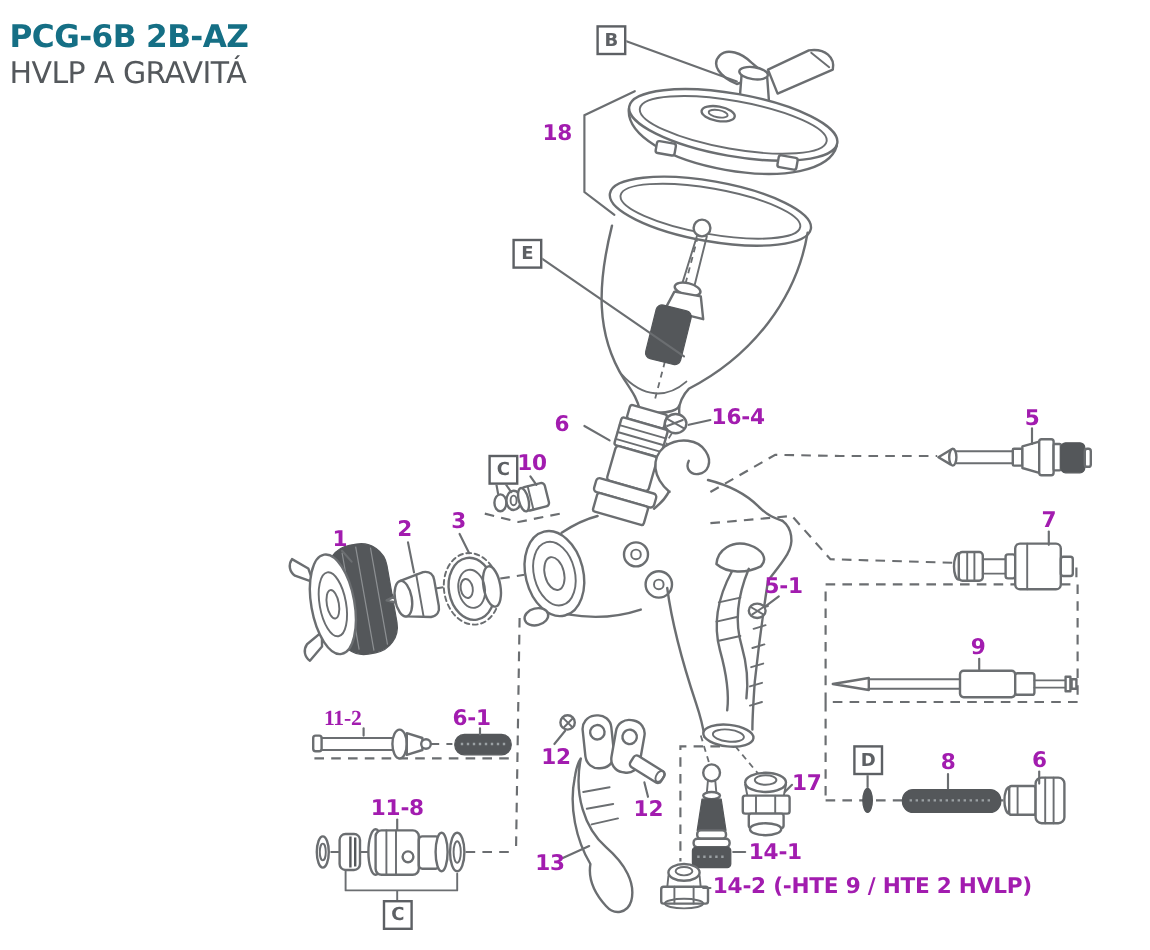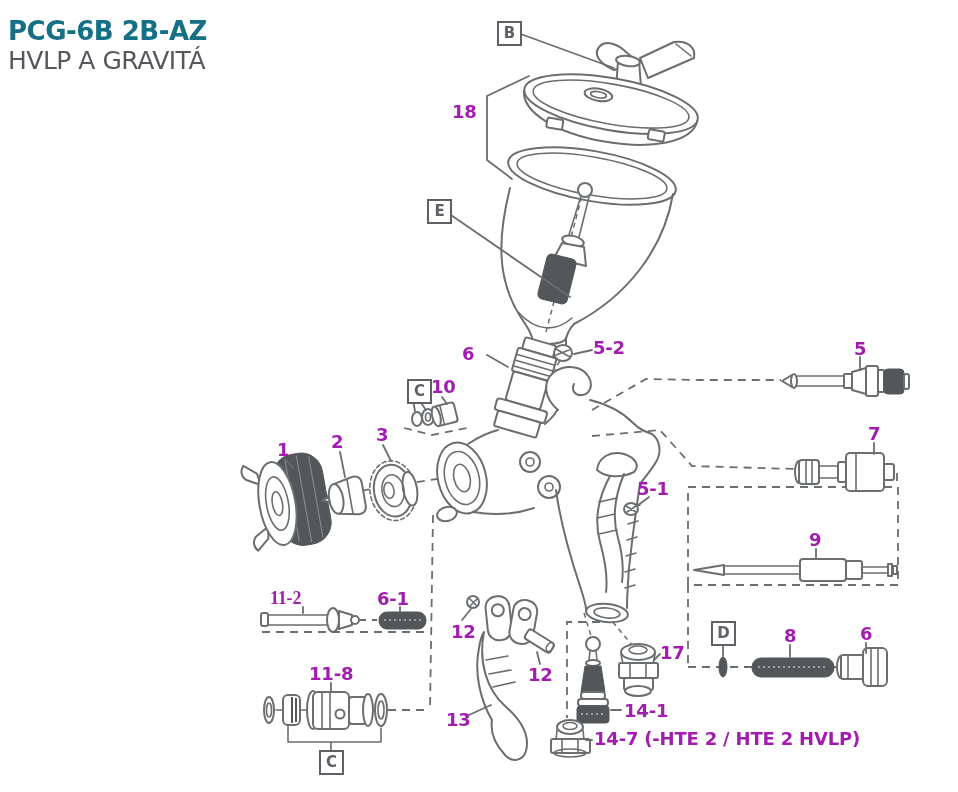--- a/index.html
+++ b/index.html
@@ -323,21 +323,21 @@
       <path class="ldr" d="M383,445 L391,461"></path>
       <path class="ldr" d="M442,397 L447,404"></path>
       <path class="ldr thin" d="M413,400 L415,411 M419,400 L426,410"></path>
     </g>
   </svg>
 
   <div class="lbox" style="left:497px;top:21px;">B</div>
   <div class="plabel" style="left:452px;top:101px;">18</div>
   <div class="lbox" style="left:427px;top:199px;">E</div>
   <div class="plabel" style="left:462px;top:343px;">6</div>
-  <div class="plabel" style="left:593px;top:337px;">5-2</div>
+  <div class="plabel" style="left:593px;top:337px;">16-4</div>
   <div class="lbox" style="left:407px;top:379px;">C</div>
   <div class="plabel" style="left:431px;top:376px;">10</div>
   <div class="plabel" style="left:277px;top:439px;">1</div>
   <div class="plabel" style="left:331px;top:431px;">2</div>
   <div class="plabel" style="left:376px;top:424px;">3</div>
   <div class="plabel" style="left:854px;top:338px;">5</div>
   <div class="plabel" style="left:868px;top:423px;">7</div>
   <div class="plabel" style="left:637px;top:478px;">5-1</div>
   <div class="plabel" style="left:809px;top:529px;">9</div>
   <div class="lbox" style="left:711px;top:621px;">D</div>
@@ -345,15 +345,15 @@
   <div class="plabel" style="left:860px;top:623px;">6</div>
   <div class="plabel" style="left:270px;top:588px;font-family:Liberation Serif, serif;">11-2</div>
   <div class="plabel" style="left:377px;top:588px;">6-1</div>
   <div class="plabel" style="left:451px;top:621px;">12</div>
   <div class="plabel" style="left:309px;top:663px;">11-8</div>
   <div class="lbox" style="left:319px;top:750px;">C</div>
   <div class="plabel" style="left:528px;top:664px;">12</div>
   <div class="plabel" style="left:446px;top:709px;">13</div>
   <div class="plabel" style="left:660px;top:642px;">17</div>
   <div class="plabel" style="left:624px;top:700px;">14-1</div>
-  <div class="plabel" style="left:594px;top:728px;">14-7 (-HTE 2 / HTE 2 HVLP)</div>
+  <div class="plabel" style="left:594px;top:728px;">14-2 (-HTE 9 / HTE 2 HVLP)</div>
 
 </div>
 
 </body></html>

